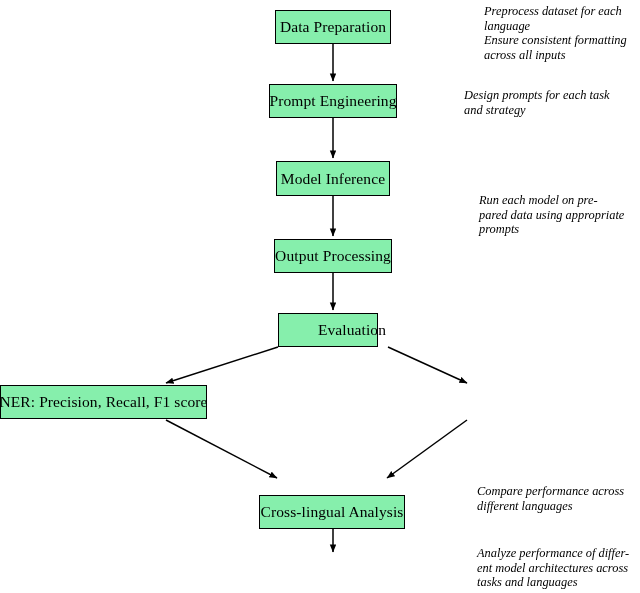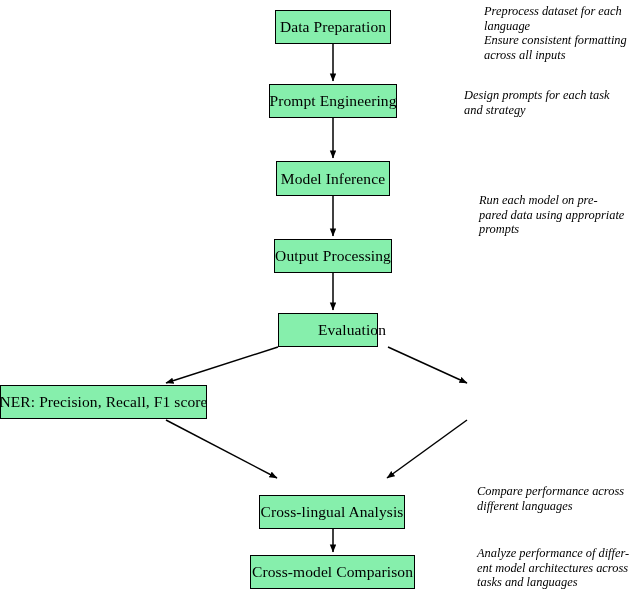--- a/index.html
+++ b/index.html
@@ -109,23 +109,20 @@
 
   <div class="node" style="left: 0px; top: 385px; width: 207px; height: 34px;">
       <span>NER: Precision, Recall, F1 score</span>
     </div>
 
 
   <div class="node" style="left: 259px; top: 481px; width: 146px; height: 34px; margin-top: 14px;">
       <span>Cross-lingual Analysis</span>
     </div>
 
-  <div class="node" style="left: 250px; top: 555px; width: 165px; height: 34px;">
-      <span>Cross-model Comparison</span>
-    </div>
 
   <div class="annotation" style="left: 464px; top: 4px; margin-left: 20px;">Preprocess dataset for each
 language
 Ensure consistent formatting
 across all inputs</div>
 
   <div class="annotation" style="left: 464px; top: 88px;">Design prompts for each task
 and strategy</div>
 
   <div class="annotation" style="left: 479px; top: 153px; margin-top: 40px;">Run each model on pre-

